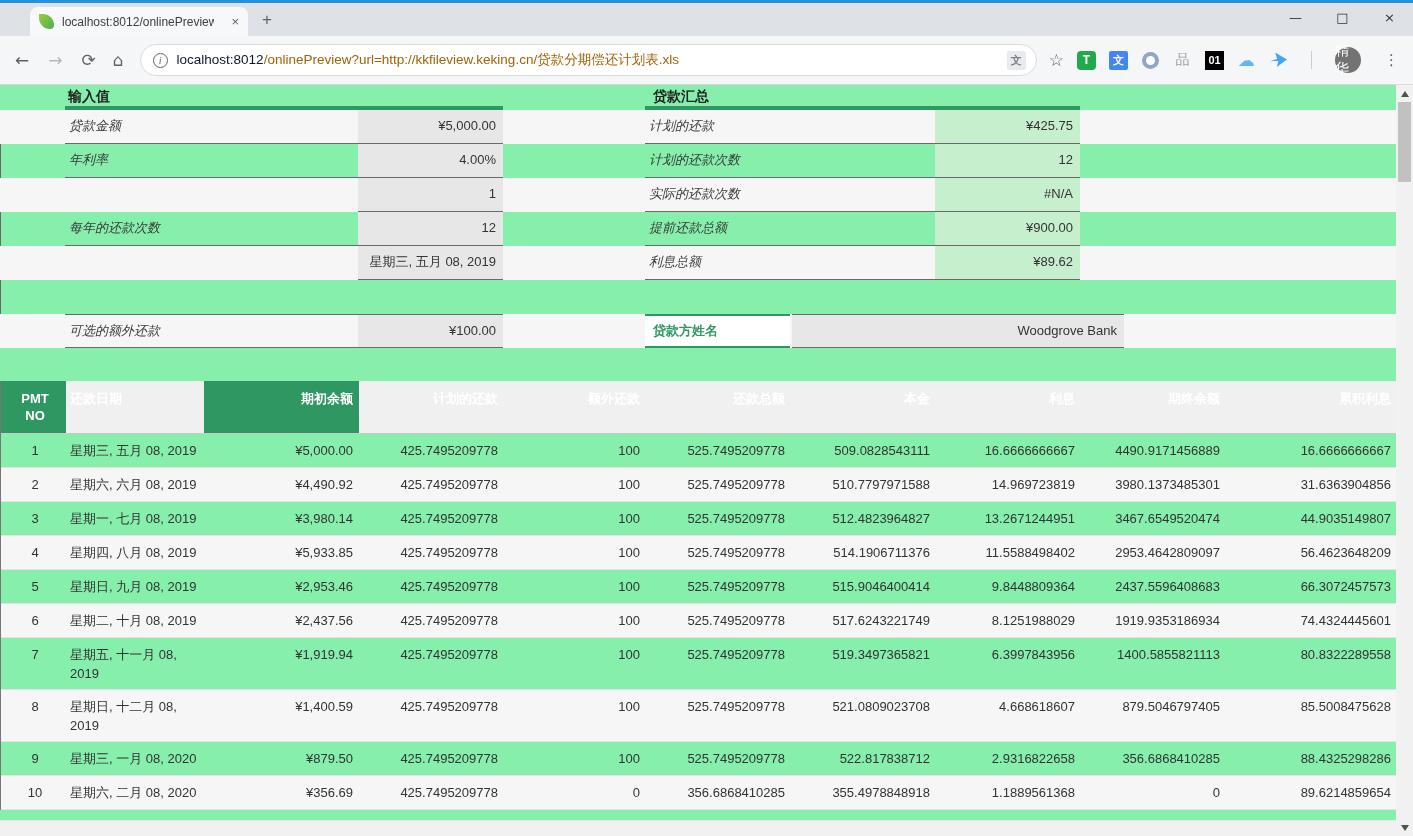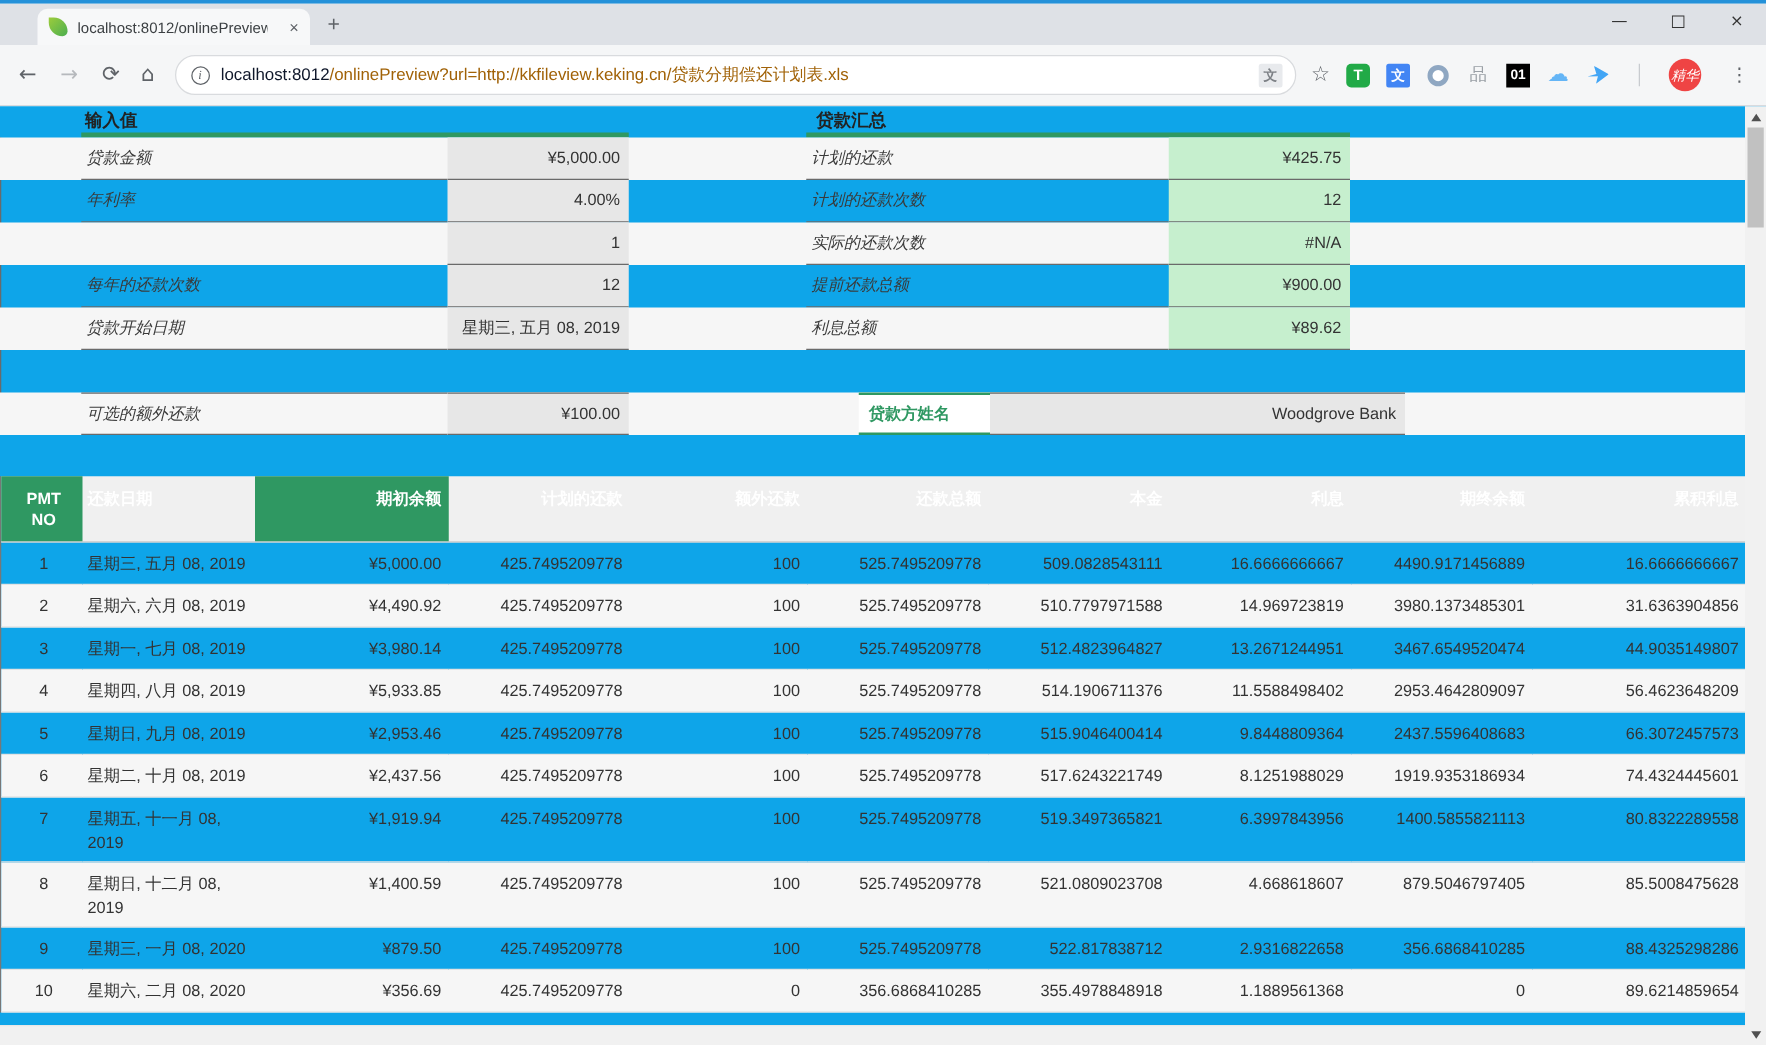--- a/index.html
+++ b/index.html
@@ -38,43 +38,43 @@
   .ic-tamper { background:#21aa47; border-radius:4px; color:#fff; font-size:12px; font-weight:bold; }
   .ic-translate-blue { background:#4285f4; border-radius:2px; color:#fff; font-size:11px; font-weight:bold; }
   .ic-loop { border-radius:50%; border:4px solid #8fa7c2; width:17px; height:17px; background:#fff; }
   .ic-sitemap { color:#9aa0a6; font-size:14px; }
   .ic-01 { background:#000; color:#fff; font-size:11px; font-weight:bold; }
   .ic-cloud { color:#64b5f6; font-size:17px; font-family:"DejaVu Sans", sans-serif; }
   .ic-bird { }
   .bird-shape { width:17px; height:15px; background:#42a5f5;
                 clip-path:polygon(0% 58%, 42% 44%, 30% 0%, 100% 46%, 40% 96%, 49% 56%); }
   .sep { width:1px; height:18px; background:#c8cbcf; margin:0 10px; }
-  .avatar { width:26px; height:26px; border-radius:50%; background:#ef4444; color:#fff; font-size:11px;
-            display:flex; align-items:center; justify-content:center; letter-spacing:0;font-style:italic; }
+  .avatar { width:26px; height:26px; border-radius:50%; background:#737373; color:#fff; font-size:14px;
+            display:flex; align-items:center; justify-content:center; letter-spacing:0; }
   .dots { font-size:15px; color:#5f6368; font-family:"DejaVu Sans", sans-serif; margin:0 14px 0 10px; }
   .right-icons { display:flex; align-items:center; gap:13px; margin-left:12px; }
 
   
-  .content { position:absolute; top:85px; left:0; width:1413px; height:751px; background:#0ea5e9; }
+  .content { position:absolute; top:85px; left:0; width:1413px; height:751px; background:#86efac; }
   .sheet { position:absolute; top:0; left:0; width:1396px; height:735px; overflow:hidden; font-size:13px; color:#333; }
 
   .srow { position:absolute; left:0; width:1396px; height:34px; }
   .srow.shade { background:#f6f6f6; }
 
   .section-title { position:absolute; top:3px; font-size:14px; font-weight:bold; color:#222; }
   .underline { position:absolute; top:21px; height:4px; background:#2f9862; }
 
   .cell { position:absolute; top:0; height:34px; line-height:32px; }
   .lbl { font-style:italic; color:#3a3a3a; border-bottom:1px solid #6a6a6a; padding-left:4px; }
   .val { text-align:right; padding-right:7px; border-bottom:1px solid #6a6a6a; color:#333; }
   .val.grey { background:#e7e7e7; }
   .val.green { background:#c6efce; }
   .bt { border-top:1px solid #6a6a6a; line-height:31px; }
   .lender-lbl { font-weight:bold; color:#2f9862; background:#fff; padding-left:8px;
-                border-top:2px solid #2f9862; border-bottom:2px solid #2f9862; line-height:29px;margin-left:42px; }
+                border-top:2px solid #2f9862; border-bottom:2px solid #2f9862; line-height:29px; }
   .left-edge { position:absolute; left:0; top:25px; height:238px; width:1px; background:#6a6a6a; }
 
   .btable { position:absolute; top:296px; left:0; width:1396px; border-left:1px solid #777; }
   .trow { display:grid; grid-template-columns:65px 138px 155px 145px 142px 145px 145px 145px 145px 171px; }
   .trow.head { background:#f0f0f0; border-bottom:1px solid #c9c9c9; }
   .trow.head .tcell { color:#fff; font-weight:bold; min-height:52px; padding-top:9px; line-height:17px;
                       border-bottom:none; }
   .trow.head .tcell.gr { background:#2f9862; }
   .trow:nth-child(odd):not(.head) { background:#f6f6f6; }
   .tcell { min-height:34px; padding:7px 6px 6px 6px; line-height:19px; border-bottom:1px solid #e3e3e3;
@@ -169,21 +169,20 @@
         <div class="cell lbl" style="left:645px; width:290px">实际的还款次数</div>
         <div class="cell val green" style="left:935px; width:145px">#N/A</div>
       </div>
       <div class="srow" style="top:127px">
         <div class="cell lbl" style="left:65px; width:293px">每年的还款次数</div>
         <div class="cell val grey" style="left:358px; width:145px">12</div>
         <div class="cell lbl" style="left:645px; width:290px">提前还款总额</div>
         <div class="cell val green" style="left:935px; width:145px">¥900.00</div>
       </div>
       <div class="srow shade" style="top:161px">
-        <div class="cell lbl" style="left:65px; width:293px">贷款开始日期</div>
         <div class="cell val grey" style="left:358px; width:145px">星期三, 五月 08, 2019</div>
         <div class="cell lbl" style="left:645px; width:290px">利息总额</div>
         <div class="cell val green" style="left:935px; width:145px">¥89.62</div>
       </div>
 
       <div class="srow shade" style="top:229px">
         <div class="cell lbl bt" style="left:65px; width:293px">可选的额外还款</div>
         <div class="cell val grey bt" style="left:358px; width:145px">¥100.00</div>
         <div class="cell lender-lbl" style="left:645px; width:145px">贷款方姓名</div>
         <div class="cell val grey bt" style="left:792px; width:332px">Woodgrove Bank</div>

